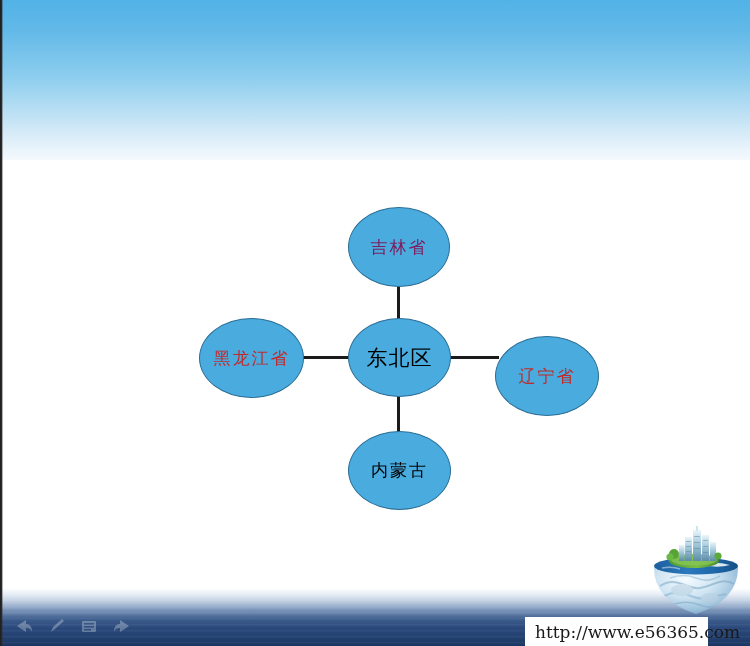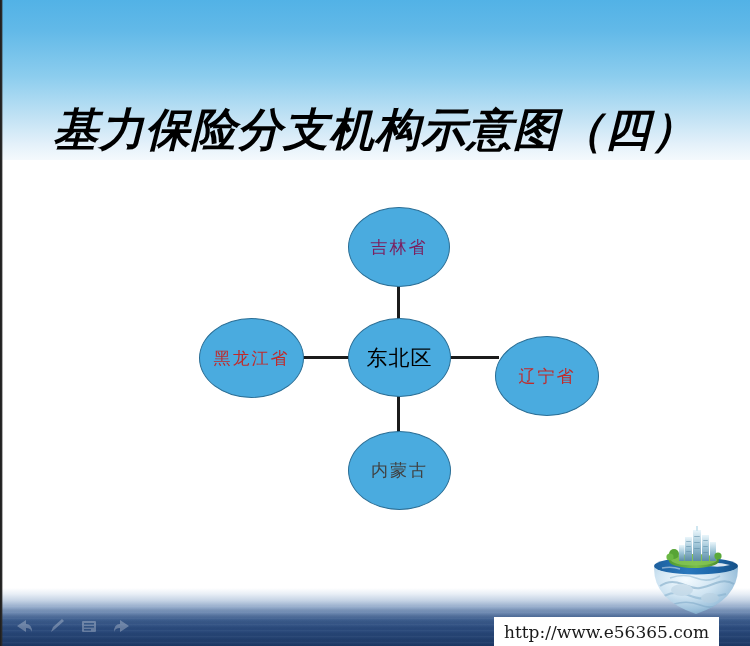--- a/index.html
+++ b/index.html
@@ -115,21 +115,21 @@
     white-space: nowrap;
   }
   .node-center {
     font-family: "DejaVu Sans", "Liberation Sans", sans-serif;
     font-size: 21px;
     color: #000000;
     letter-spacing: 1px;
   }
   .node-red   { color: #c12a2a; }
   .node-plum  { color: #7b2060; }
-  .node-purple{ color: #404040; }
+  .node-purple{ color: #000000; }
 
   
   #node-top     { left: 348px; top: 207px; width: 102px; height: 80px; }
   #node-left    { left: 199px; top: 318px; width: 105px; height: 80px; }
   #node-center  { left: 348px; top: 318px; width: 103px; height: 79px; }
   #node-right   { left: 495px; top: 336px; width: 104px; height: 80px; }
   #node-bottom  { left: 348px; top: 431px; width: 103px; height: 79px; }
 
   
   #edge-top     { left: 397px; top: 283px; width: 3px; height: 40px; }
@@ -142,23 +142,23 @@
     position: absolute;
     left: 648px;
     top: 524px;
     width: 96px;
     height: 92px;
   }
 
   
   .url-bar {
     position: absolute;
-    left: 494px;
+    left: 525px;
     top: 617px;
-    width: 225px;
+    width: 183px;
     height: 29px;
     background: #ffffff;
     display: flex;
     align-items: center;
     padding-left: 10px;
     box-sizing: border-box;
   }
   .url-text {
     font-family: "DejaVu Serif", "Liberation Serif", serif;
     font-size: 17px;
@@ -182,21 +182,20 @@
 <body>
 
 <div id="slide">
 
   <div class="sky"></div>
   <div class="mid-white"></div>
   <div class="ocean"></div>
   <div class="ocean-sheen"></div>
   <div class="left-edge"></div>
 
-  <div class="title">基力保险分支机构示意图（四）</div>
 
   <div class="diagram">
 
     <div class="edge" id="edge-top"></div>
     <div class="edge" id="edge-bottom"></div>
     <div class="edge" id="edge-left"></div>
     <div class="edge" id="edge-right"></div>
 
     <div class="node node-plum" id="node-top">吉林省</div>
 

